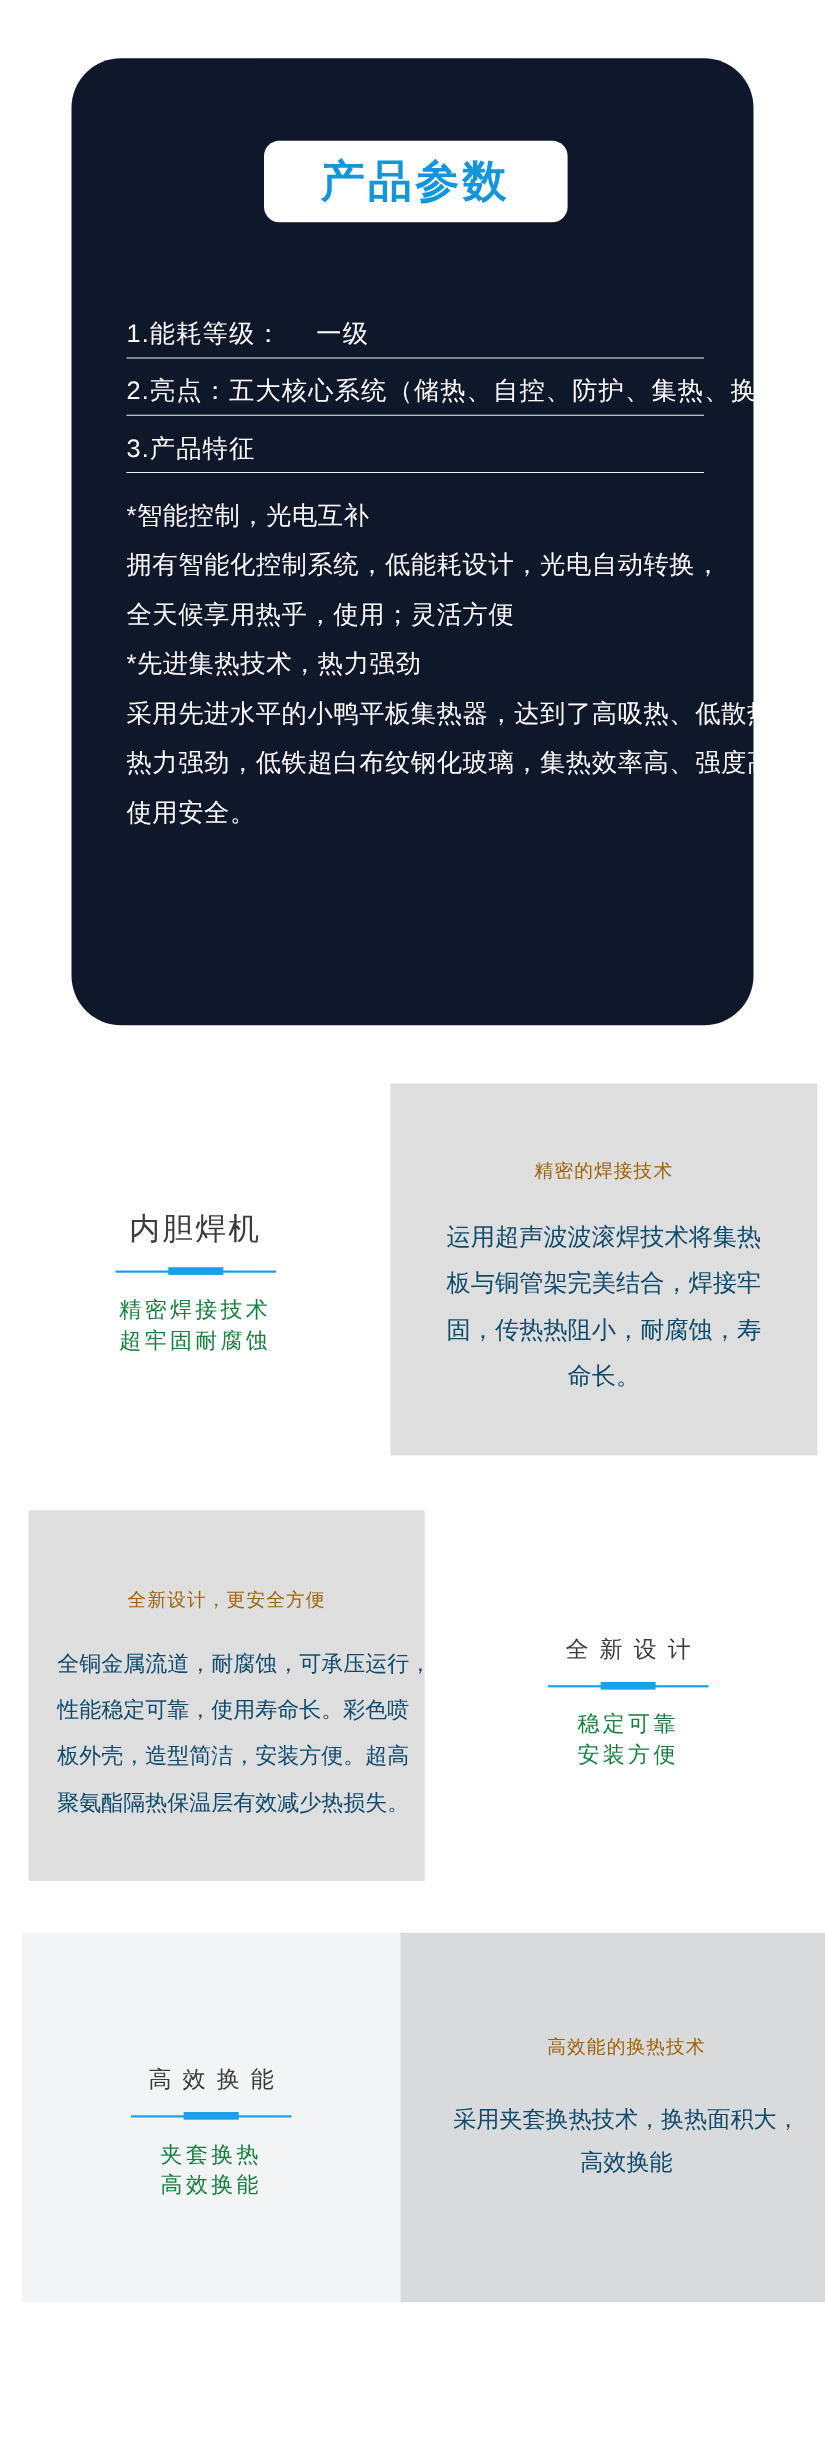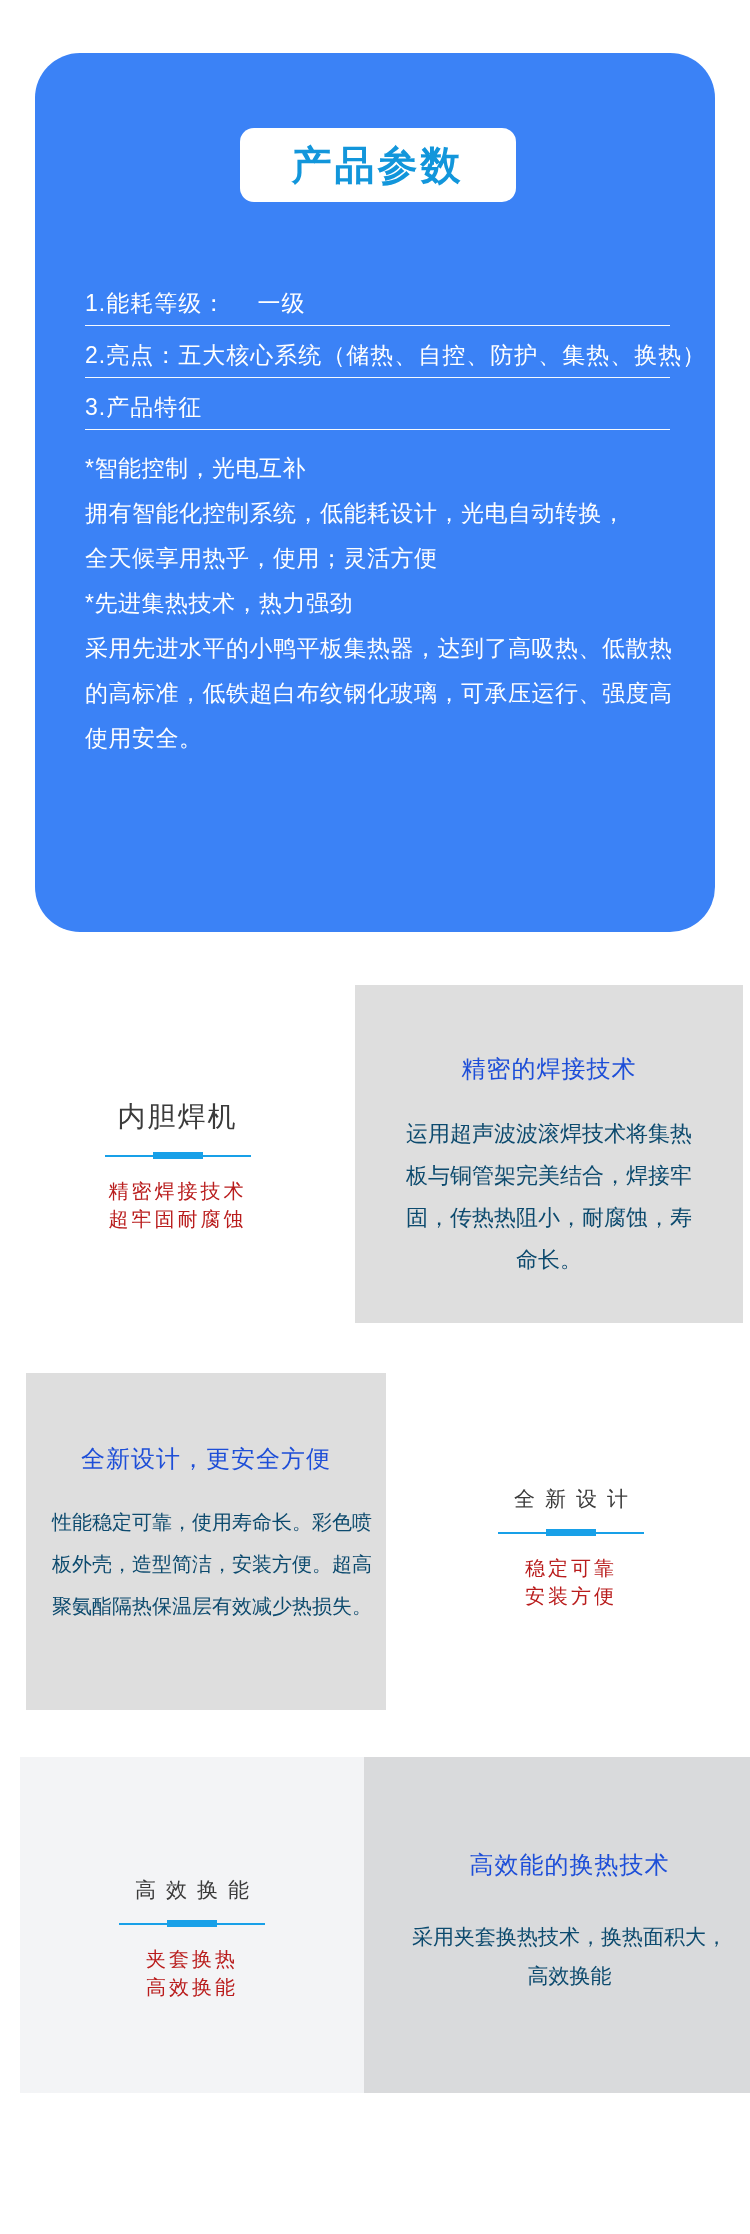--- a/index.html
+++ b/index.html
@@ -5,22 +5,22 @@
   html,body{margin:0;padding:0;}
   body{
     width:750px;height:2234px;background:#ffffff;
     font-family:"Liberation Sans","DejaVu Sans",sans-serif;
     color:#3b3b3b;
   }
   .page{position:relative;width:750px;height:2234px;overflow:hidden;}
 
   
   .blue-card{
-    position:relative;margin:53px auto 0;width:680px;height:879px;
-    background:#3b82f6;border-radius:45px;box-sizing:border-box;
+    position:relative;margin:53px auto 0;width:620px;height:879px;
+    background:#0f172a;border-radius:45px;box-sizing:border-box;
     padding:75px 45px 0 50px;
   }
   .pill{
     width:276px;height:74px;background:#ffffff;border-radius:14px;
     margin:0 auto;text-align:center;line-height:74px;
   }
   .pill span{
     font-size:40px;font-weight:bold;color:#1296db;letter-spacing:3px;
   }
   .spec-list{list-style:none;margin:88px 0 0;padding:0;}
@@ -32,32 +32,32 @@
   .features{margin-top:8px;}
   .features div{
     font-size:23px;color:#ffffff;line-height:45px;letter-spacing:0.5px;
     white-space:nowrap;
   }
 
   
   .feature-row{position:relative;width:750px;}
   .gray-box{position:absolute;top:0;height:100%;background:#dedede;box-sizing:border-box;}
   .box-title{
-    margin:68px 0 0;text-align:center;font-size:24px;font-weight:normal;
-    color:#1d4ed8;letter-spacing:1px;
+    margin:68px 0 0;text-align:center;font-size:17px;font-weight:normal;
+    color:#a16207;letter-spacing:1px;
   }
   .box-text{color:#0c4a6e;}
   .box-text div{white-space:nowrap;}
   .side{
     position:absolute;top:0;height:100%;display:flex;flex-direction:column;
     align-items:center;justify-content:center;box-sizing:border-box;
   }
   .side-title{font-size:28px;font-weight:normal;color:#3b3b3b;letter-spacing:2px;margin:0;}
   .side-title.wide{font-size:21px;letter-spacing:10px;text-indent:10px;}
-  .side-lines{font-size:20px;letter-spacing:3px;line-height:28px;text-align:center;color:#b91c1c;}
+  .side-lines{font-size:20px;letter-spacing:3px;line-height:28px;text-align:center;color:#15803d;}
 
   
   .divider{position:relative;width:146px;height:7px;margin:16px 0 18px;}
   .divider .line{position:absolute;left:0;right:0;top:3px;height:2px;background:#18a0e8;}
   .divider .thick{position:absolute;left:50%;transform:translateX(-50%);top:0;width:50px;height:7px;background:#18a0e8;}
 
   
   .row-weld{margin-top:53px;height:338px;}
   .row-weld .gray-box{left:355px;width:388px;}
   .row-weld .box-text{
@@ -99,21 +99,21 @@
       <li>1.能耗等级：　 一级</li>
       <li>2.亮点：五大核心系统（储热、自控、防护、集热、换热）</li>
       <li>3.产品特征</li>
     </ul>
     <div class="features">
       <div>*智能控制，光电互补</div>
       <div>拥有智能化控制系统，低能耗设计，光电自动转换，</div>
       <div>全天候享用热乎，使用；灵活方便</div>
       <div>*先进集热技术，热力强劲</div>
       <div>采用先进水平的小鸭平板集热器，达到了高吸热、低散热</div>
-      <div>的高标准，低铁超白布纹钢化玻璃，可承压运行、强度高</div>
+      <div>热力强劲，低铁超白布纹钢化玻璃，集热效率高、强度高</div>
       <div>使用安全。</div>
     </div>
   </section>
 
   <section class="feature-row row-weld">
     <div class="side">
       <h3 class="side-title">内胆焊机</h3>
       <div class="divider">
         <span class="line"></span>
         <span class="thick"></span>
@@ -131,20 +131,21 @@
         <div>固，传热热阻小，耐腐蚀，寿</div>
         <div>命长。</div>
       </div>
     </div>
   </section>
 
   <section class="feature-row row-design">
     <div class="gray-box">
       <h4 class="box-title">全新设计，更安全方便</h4>
       <div class="box-text">
+        <div>全铜金属流道，耐腐蚀，可承压运行，</div>
         <div>性能稳定可靠，使用寿命长。彩色喷</div>
         <div>板外壳，造型简洁，安装方便。超高</div>
         <div>聚氨酯隔热保温层有效减少热损失。</div>
       </div>
     </div>
     <div class="side">
       <h3 class="side-title wide">全新设计</h3>
       <div class="divider">
         <span class="line"></span>
         <span class="thick"></span>

